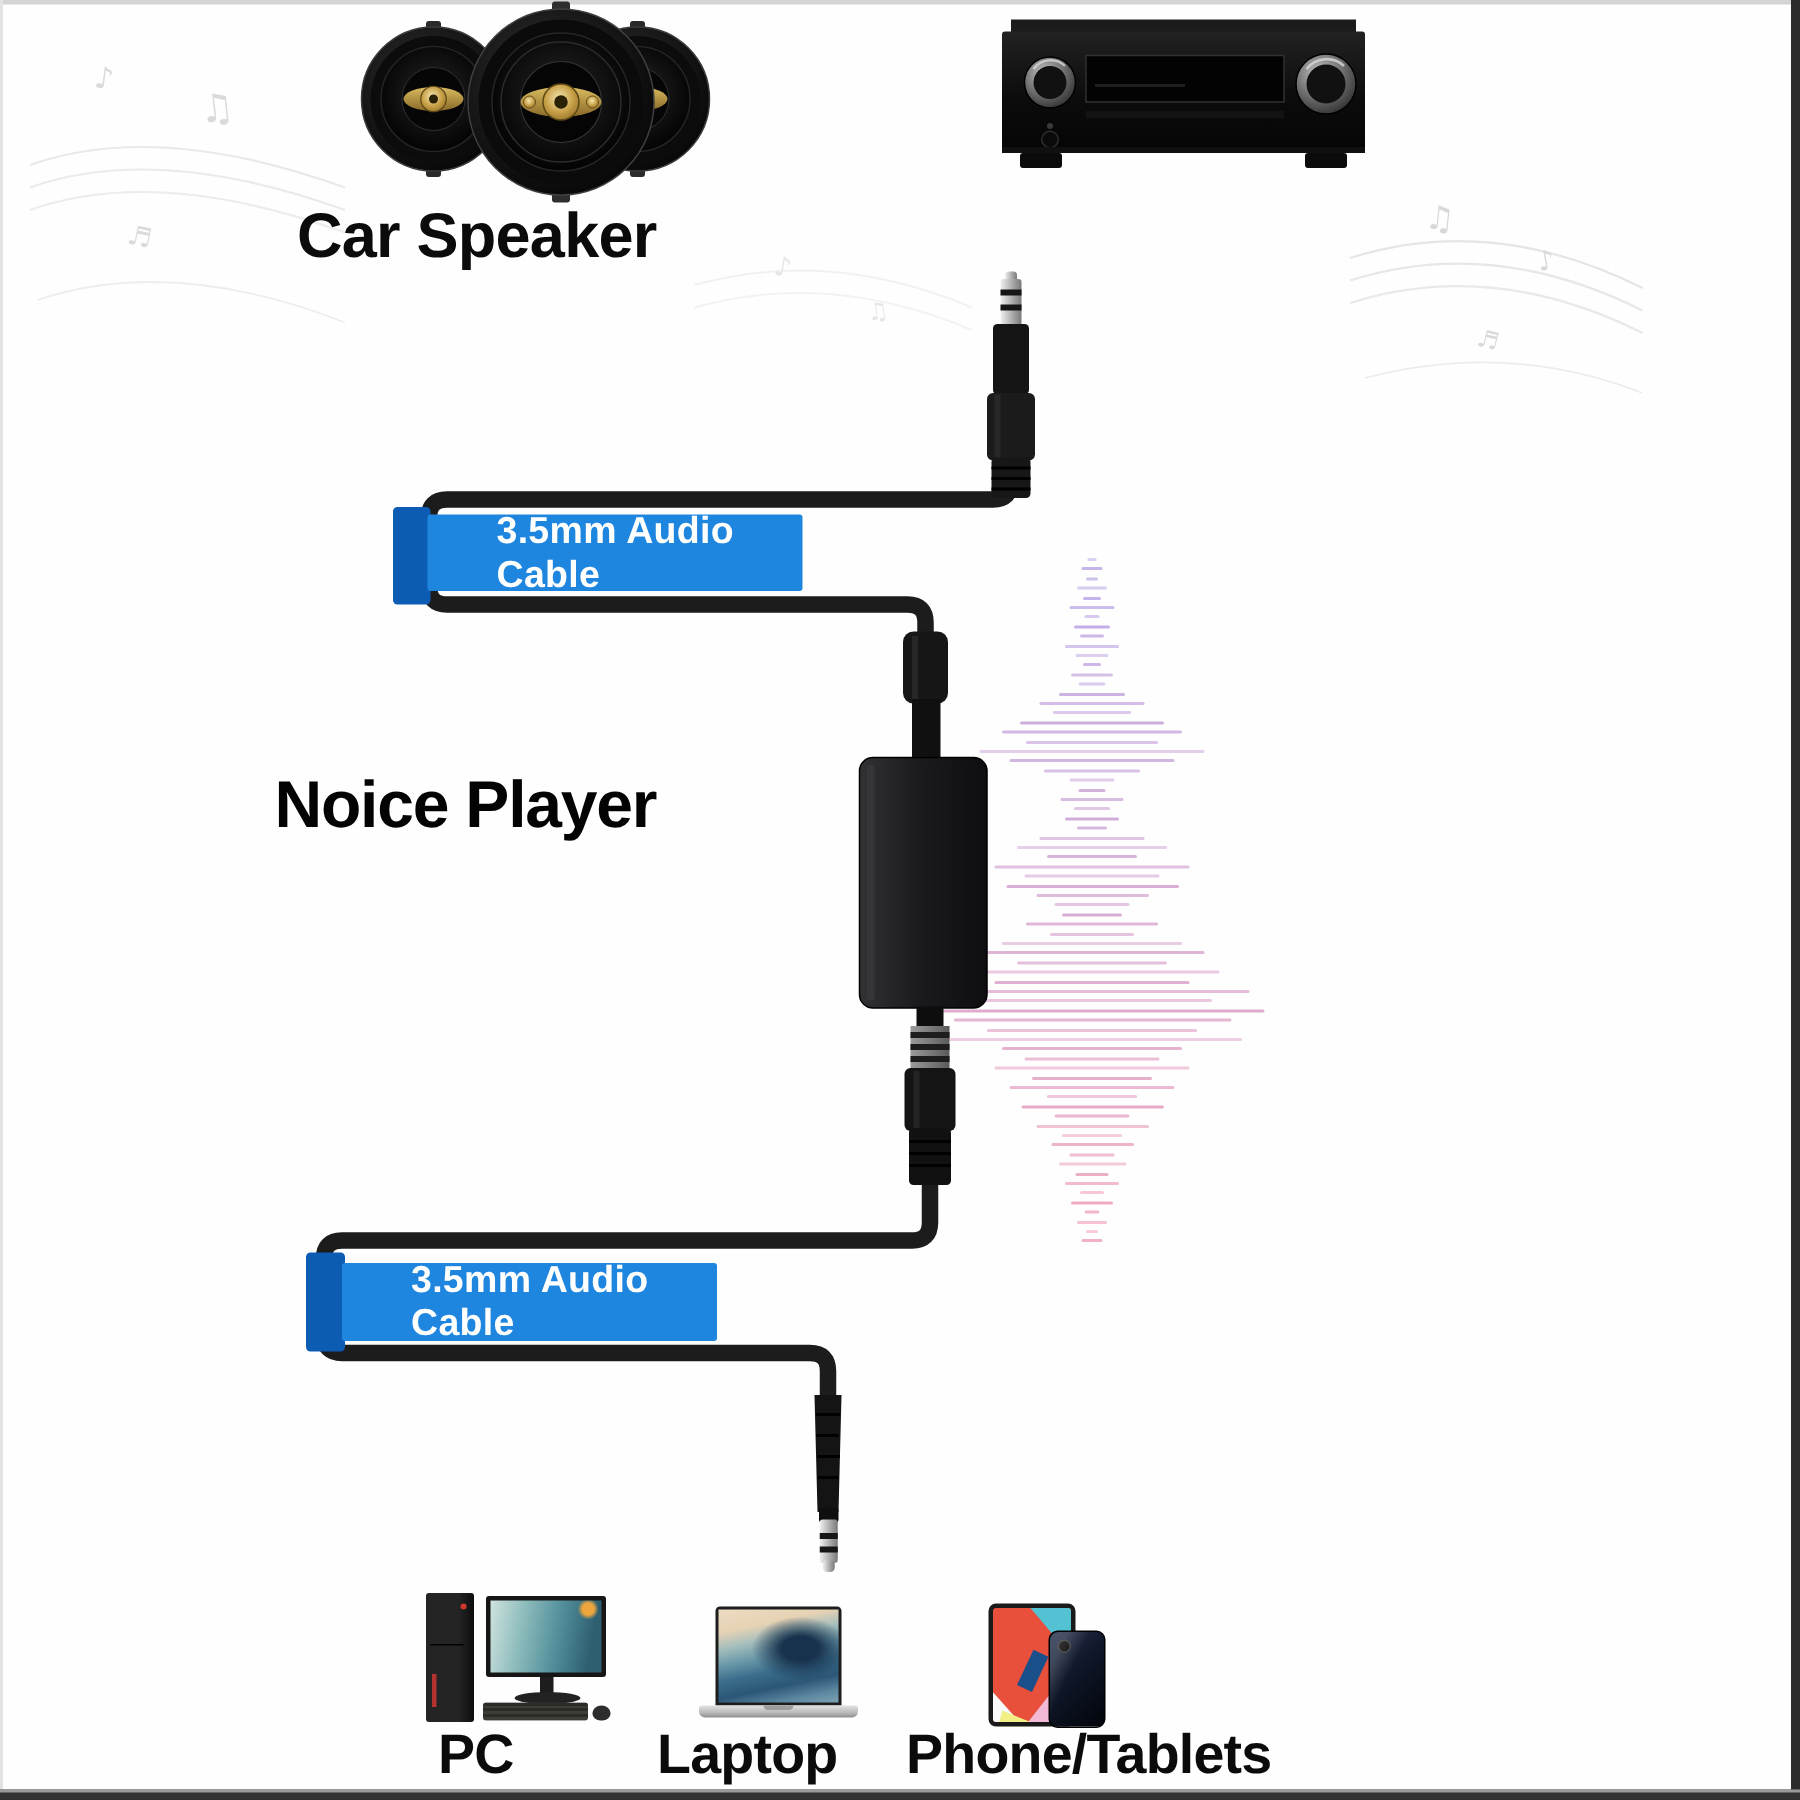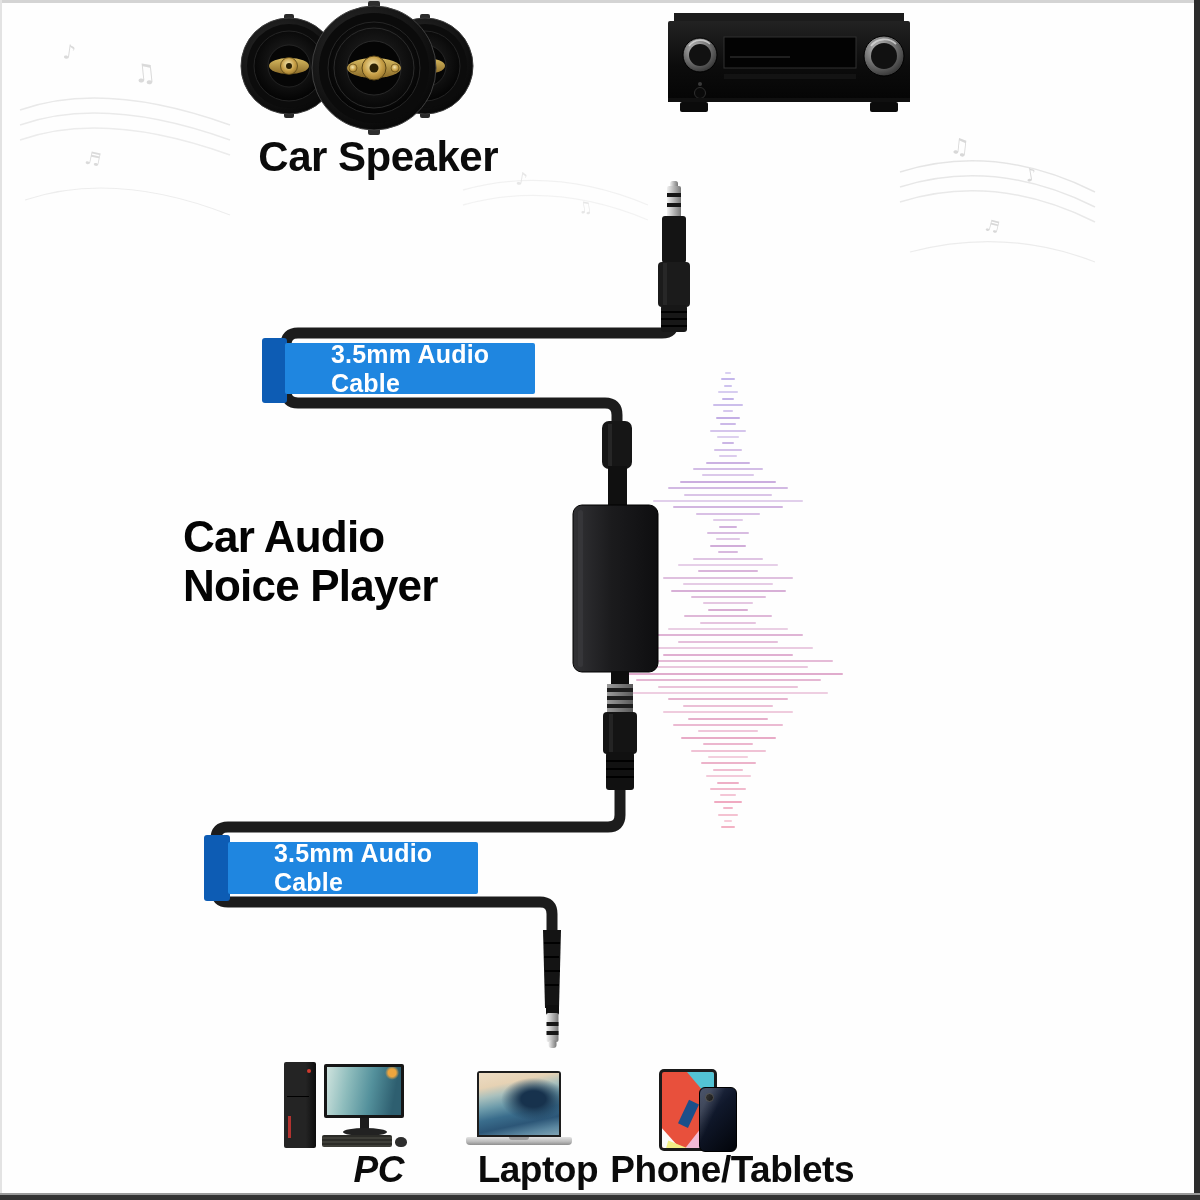--- a/index.html
+++ b/index.html
@@ -11,21 +11,21 @@
   }
   .abs{position:absolute;}
   
   .frame-top{left:0;top:0;width:1200px;height:3px;background:#d4d4d4;}
   .frame-left{left:0;top:0;width:2px;height:1200px;background:#e3e3e3;}
   .frame-right{right:0;top:0;width:6px;height:1200px;background:#2c2c2c;}
   .frame-bottom{left:0;bottom:0;width:1200px;height:7px;background:#333;border-top:2px solid #9a9a9a;}
 
   
   .device-label{
-    color:var(--label-text,#0b0b0b);font-weight:bold;text-align:right;
+    color:var(--label-text,#0b0b0b);font-weight:bold;text-align:left;
     letter-spacing:-0.5px;line-height:1.1;
   }
   .label-top{font-size:42px;}
   .label-bottom{font-size:37px;}
 
   
   #main-title{left:183px;top:512px;width:430px;font-size:44px;line-height:49px;
     font-weight:bold;color:#030303;letter-spacing:-0.8px;z-index:9;}
   #main-title span{display:block;}
 
@@ -371,21 +371,20 @@
     </g>
   </svg>
 
   <div class="abs banner-fold" style="left:262px;top:338px;width:25px;height:65px;"></div>
   <div class="abs banner-face" style="left:285px;top:343px;width:250px;height:51px;">3.5mm Audio Cable</div>
 
   <div class="abs banner-fold" style="left:204px;top:835px;width:26px;height:66px;"></div>
   <div class="abs banner-face" style="left:228px;top:842px;width:250px;height:52px;">3.5mm Audio Cable</div>
 
   <div class="abs" id="main-title">
-    <span>Car Audio</span>
     <span>Noice Player</span>
   </div>
 
   <div class="abs pc-tower">
     <span class="pwr"></span>
     <span class="stripe"></span>
     <span class="seam"></span>
   </div>
   <div class="abs pc-monitor">
     <div class="pc-screen"></div>
@@ -409,21 +408,21 @@
       <div class="whitec"></div>
       <div class="yellowc"></div>
       <div class="navyc"></div>
     </div>
   </div>
   <div class="abs phone">
     <span class="cam"></span>
     <span class="gloss"></span>
   </div>
 
-  <div class="abs device-label label-bottom" style="left:304px;top:1150px;width:100px;font-style:italic;">PC</div>
+  <div class="abs device-label label-bottom" style="left:292px;top:1150px;width:100px;">PC</div>
   <div class="abs device-label label-bottom" style="left:604px;top:1150px;width:250px;">Phone/Tablets</div>
   <div class="abs device-label label-bottom" style="left:438px;top:1150px;width:160px;">Laptop</div>
 
   <div class="abs frame-top"></div>
   <div class="abs frame-left"></div>
   <div class="abs frame-right"></div>
   <div class="abs frame-bottom"></div>
 </div>
 
 </body></html>

